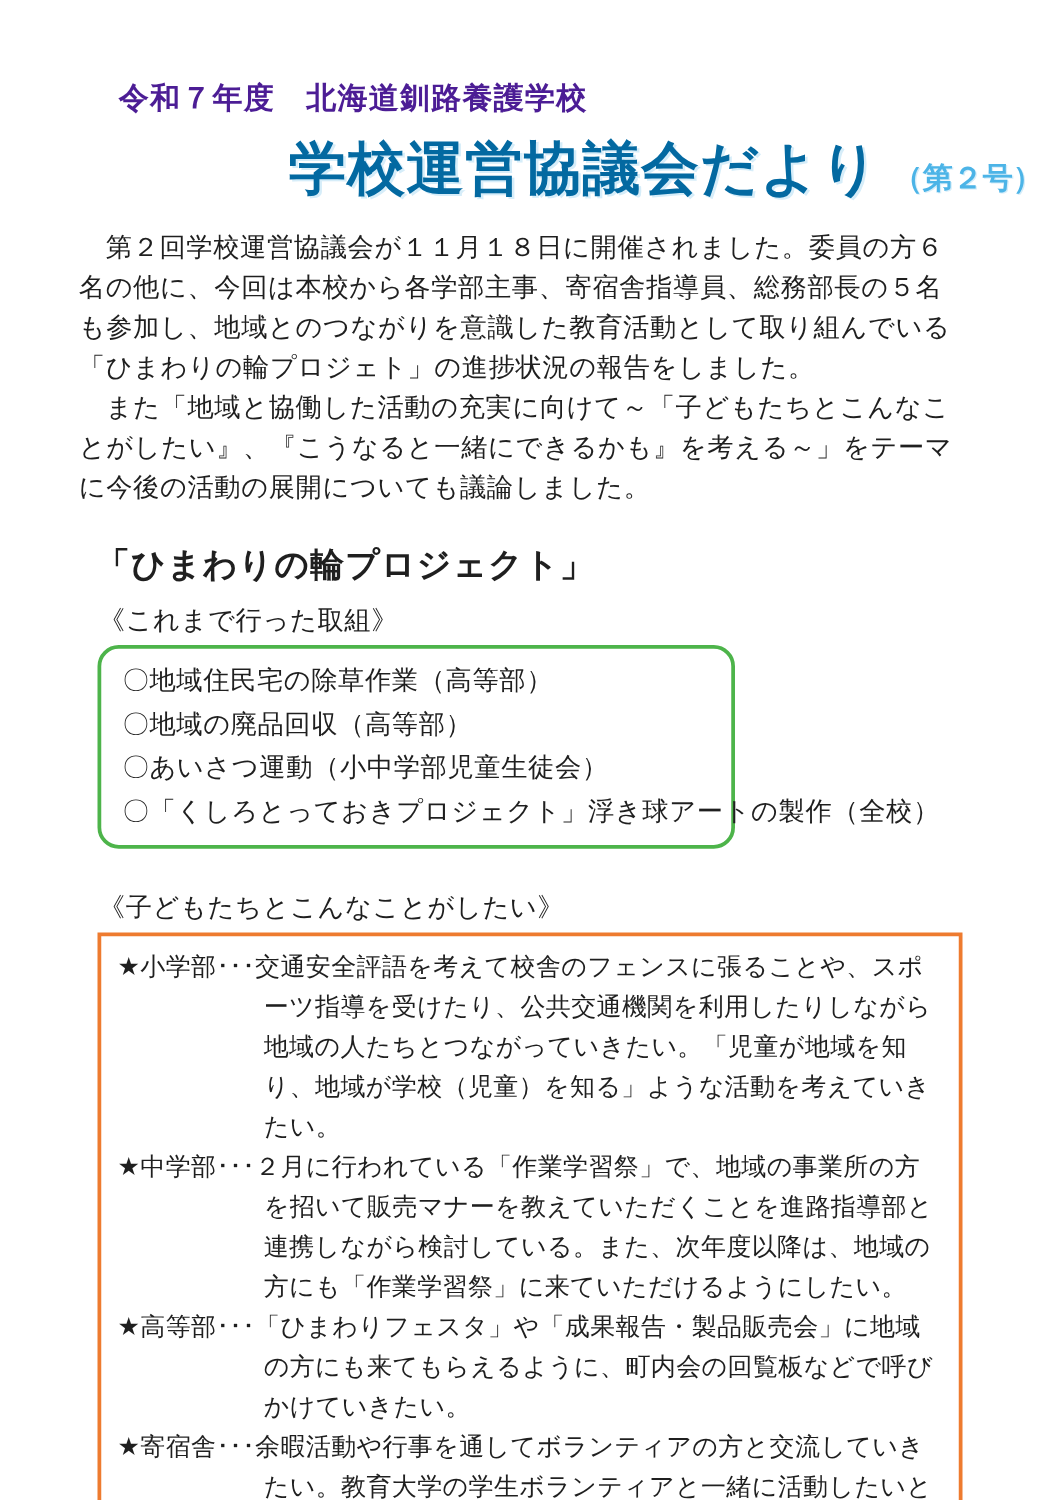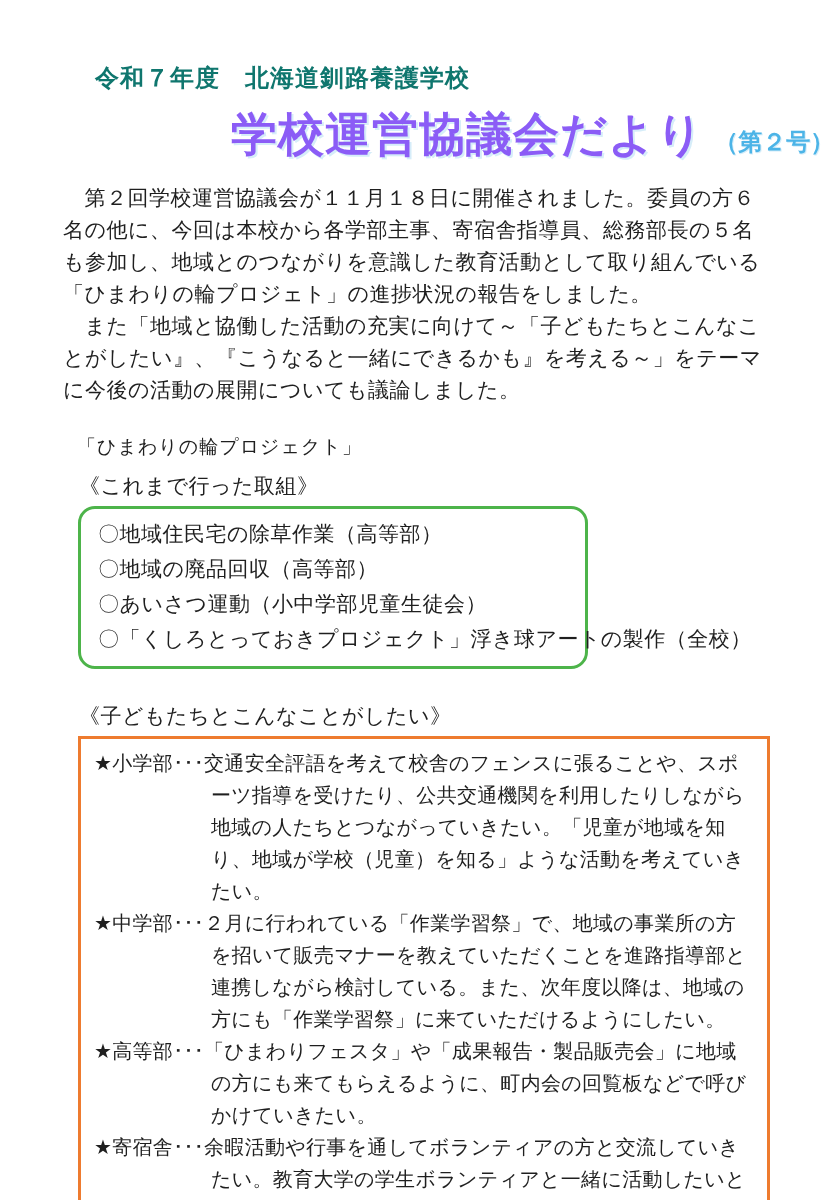--- a/index.html
+++ b/index.html
@@ -15,33 +15,33 @@
     overflow: hidden;
   }
   .content {
     padding: 0 60px 0 63px;
   }
   .fiscal {
     margin: 62px 0 0 32px;
     font-size: 24px;
     font-weight: 600;
     letter-spacing: 1px;
-    color: #0f766e;
+    color: #4c1d95;
   }
   .title-row {
     display: flex;
     align-items: baseline;
     gap: 10px;
     margin: 10px 0 0 168px;
   }
   .title-main {
     font-size: 46px;
     font-weight: bold;
     letter-spacing: 1px;
-    color: #8b5cf6;
+    color: #0369a1;
     text-shadow: 2px 2px 0 #d6edf9;
     white-space: nowrap;
   }
   .title-issue {
     font-size: 24px;
     font-weight: bold;
     color: #4cb4e7;
     text-shadow: 1px 1px 0 #d6edf9;
     white-space: nowrap;
   }
@@ -49,22 +49,22 @@
     margin-top: 16px;
   }
   .intro p {
     font-size: 21px;
     line-height: 32px;
     letter-spacing: 0.5px;
     text-align: left;
   }
   .project-heading {
     margin: 28px 0 0 14px;
-    font-size: 19px;
-    font-weight: 400;
+    font-size: 27px;
+    font-weight: 700;
     letter-spacing: 1px;
   }
   .sub-heading {
     margin: 12px 0 0 16px;
     font-size: 21px;
     font-weight: 500;
     letter-spacing: 0.5px;
   }
   .past-box {
     margin: 6px 0 0 15px;

